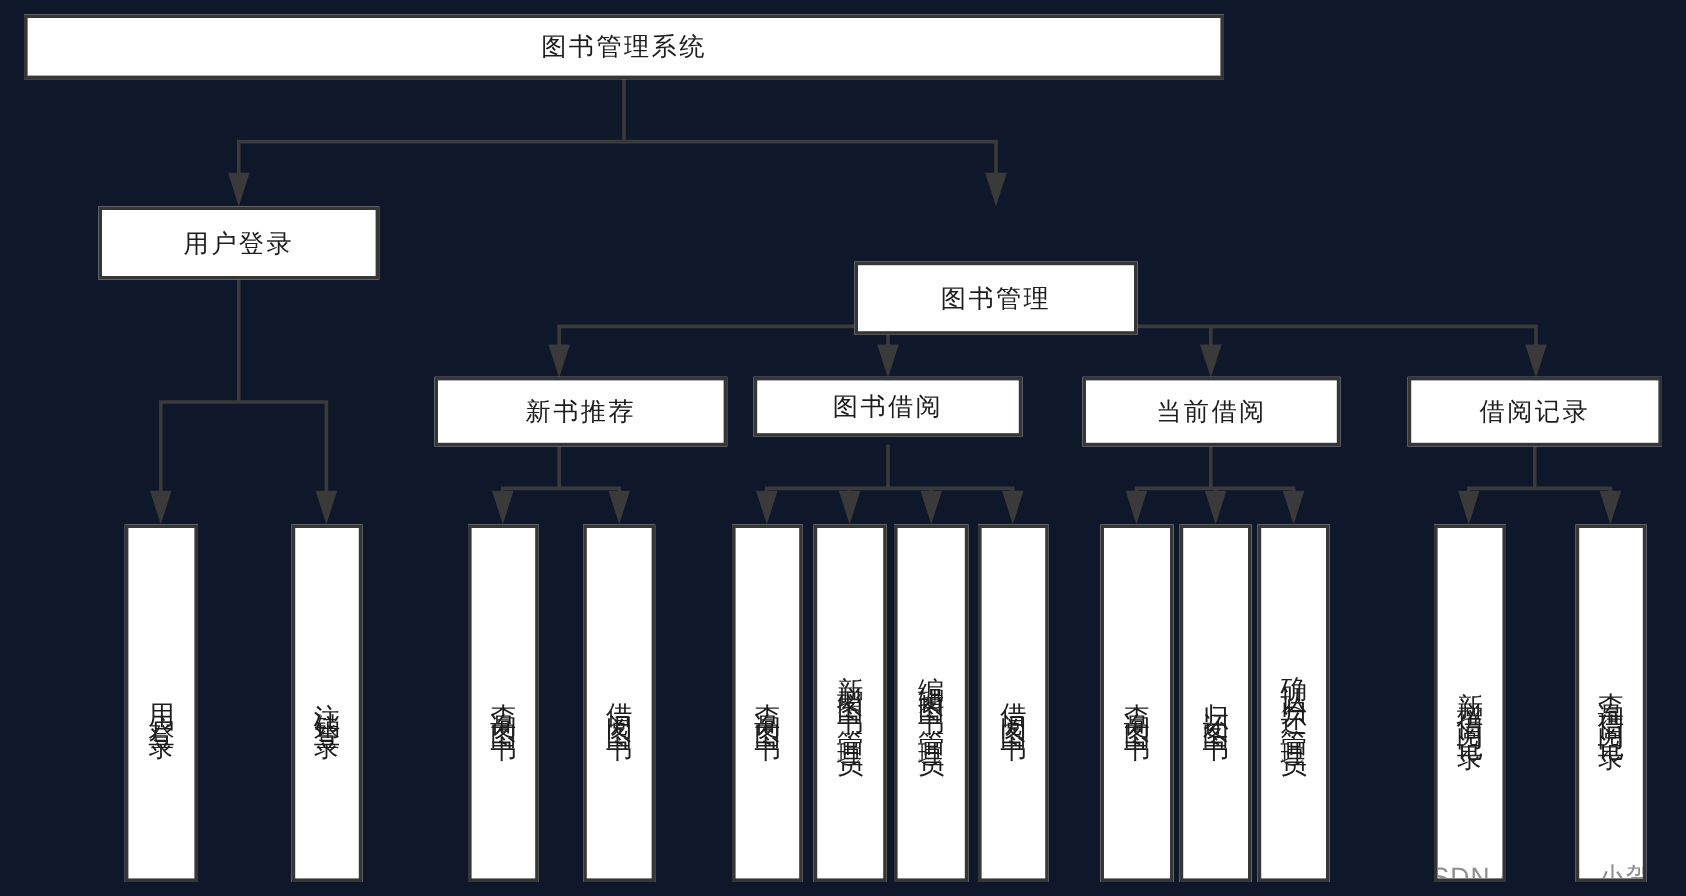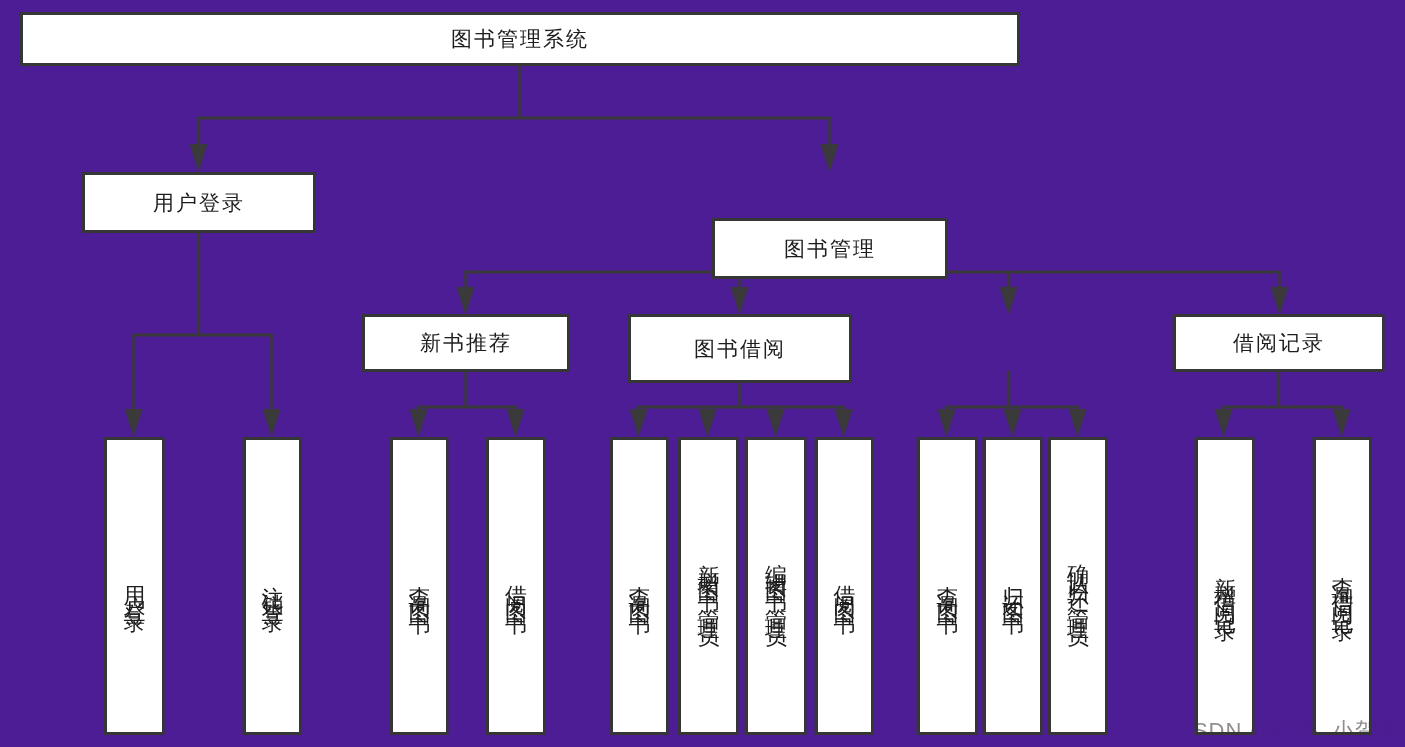--- a/index.html
+++ b/index.html
@@ -1,19 +1,19 @@
 <!DOCTYPE html>
 <html><head>
 <meta charset="utf-8">
 <style>
   html,body{margin:0;padding:0;background:#ffffff;}
   #stage{
     position:relative;
     width:1405px;height:747px;
-    background:#4c1d95;
+    background:#0f172a;
     font-family:"Liberation Sans",sans-serif;
     overflow:hidden;
   }
   #connectors{position:absolute;left:0;top:0;z-index:1;}
   .node{
     position:absolute;
     z-index:2;
     box-sizing:border-box;
     border:3px solid #363636;
     background:#ffffff;
@@ -99,25 +99,28 @@
     <span>图书管理系统</span>
   </div>
 
   <div class="node" style="left:82px;top:172px;width:234px;height:61px;">
     <span>用户登录</span>
   </div>
   <div class="node" style="left:712px;top:172px;width:236px;height:61px;margin-top:46px;">
     <span>图书管理</span>
   </div>
 
-  <div class="node" style="left:362px;top:314px;width:208px;height:58px;">
+  <div class="node" style="left:362px;top:314px;width:244px;height:58px;">
     <span>新书推荐</span>
   </div>
-  <div class="node" style="left:628px;top:314px;width:224px;height:69px;">
+  <div class="node" style="left:628px;top:314px;width:224px;height:50px;">
     <span>图书借阅</span>
+  </div>
+  <div class="node" style="left:902px;top:314px;width:215px;height:58px;">
+    <span>当前借阅</span>
   </div>
   <div class="node" style="left:1173px;top:314px;width:212px;height:58px;">
     <span>借阅记录</span>
   </div>
 
   <div class="leaf" style="left:104px;top:437px;width:61px;height:298px;">
     <span class="vtext">用户登录</span>
   </div>
   <div class="leaf" style="left:243px;top:437px;width:59px;height:298px;">
     <span class="vtext">注销登录</span>

